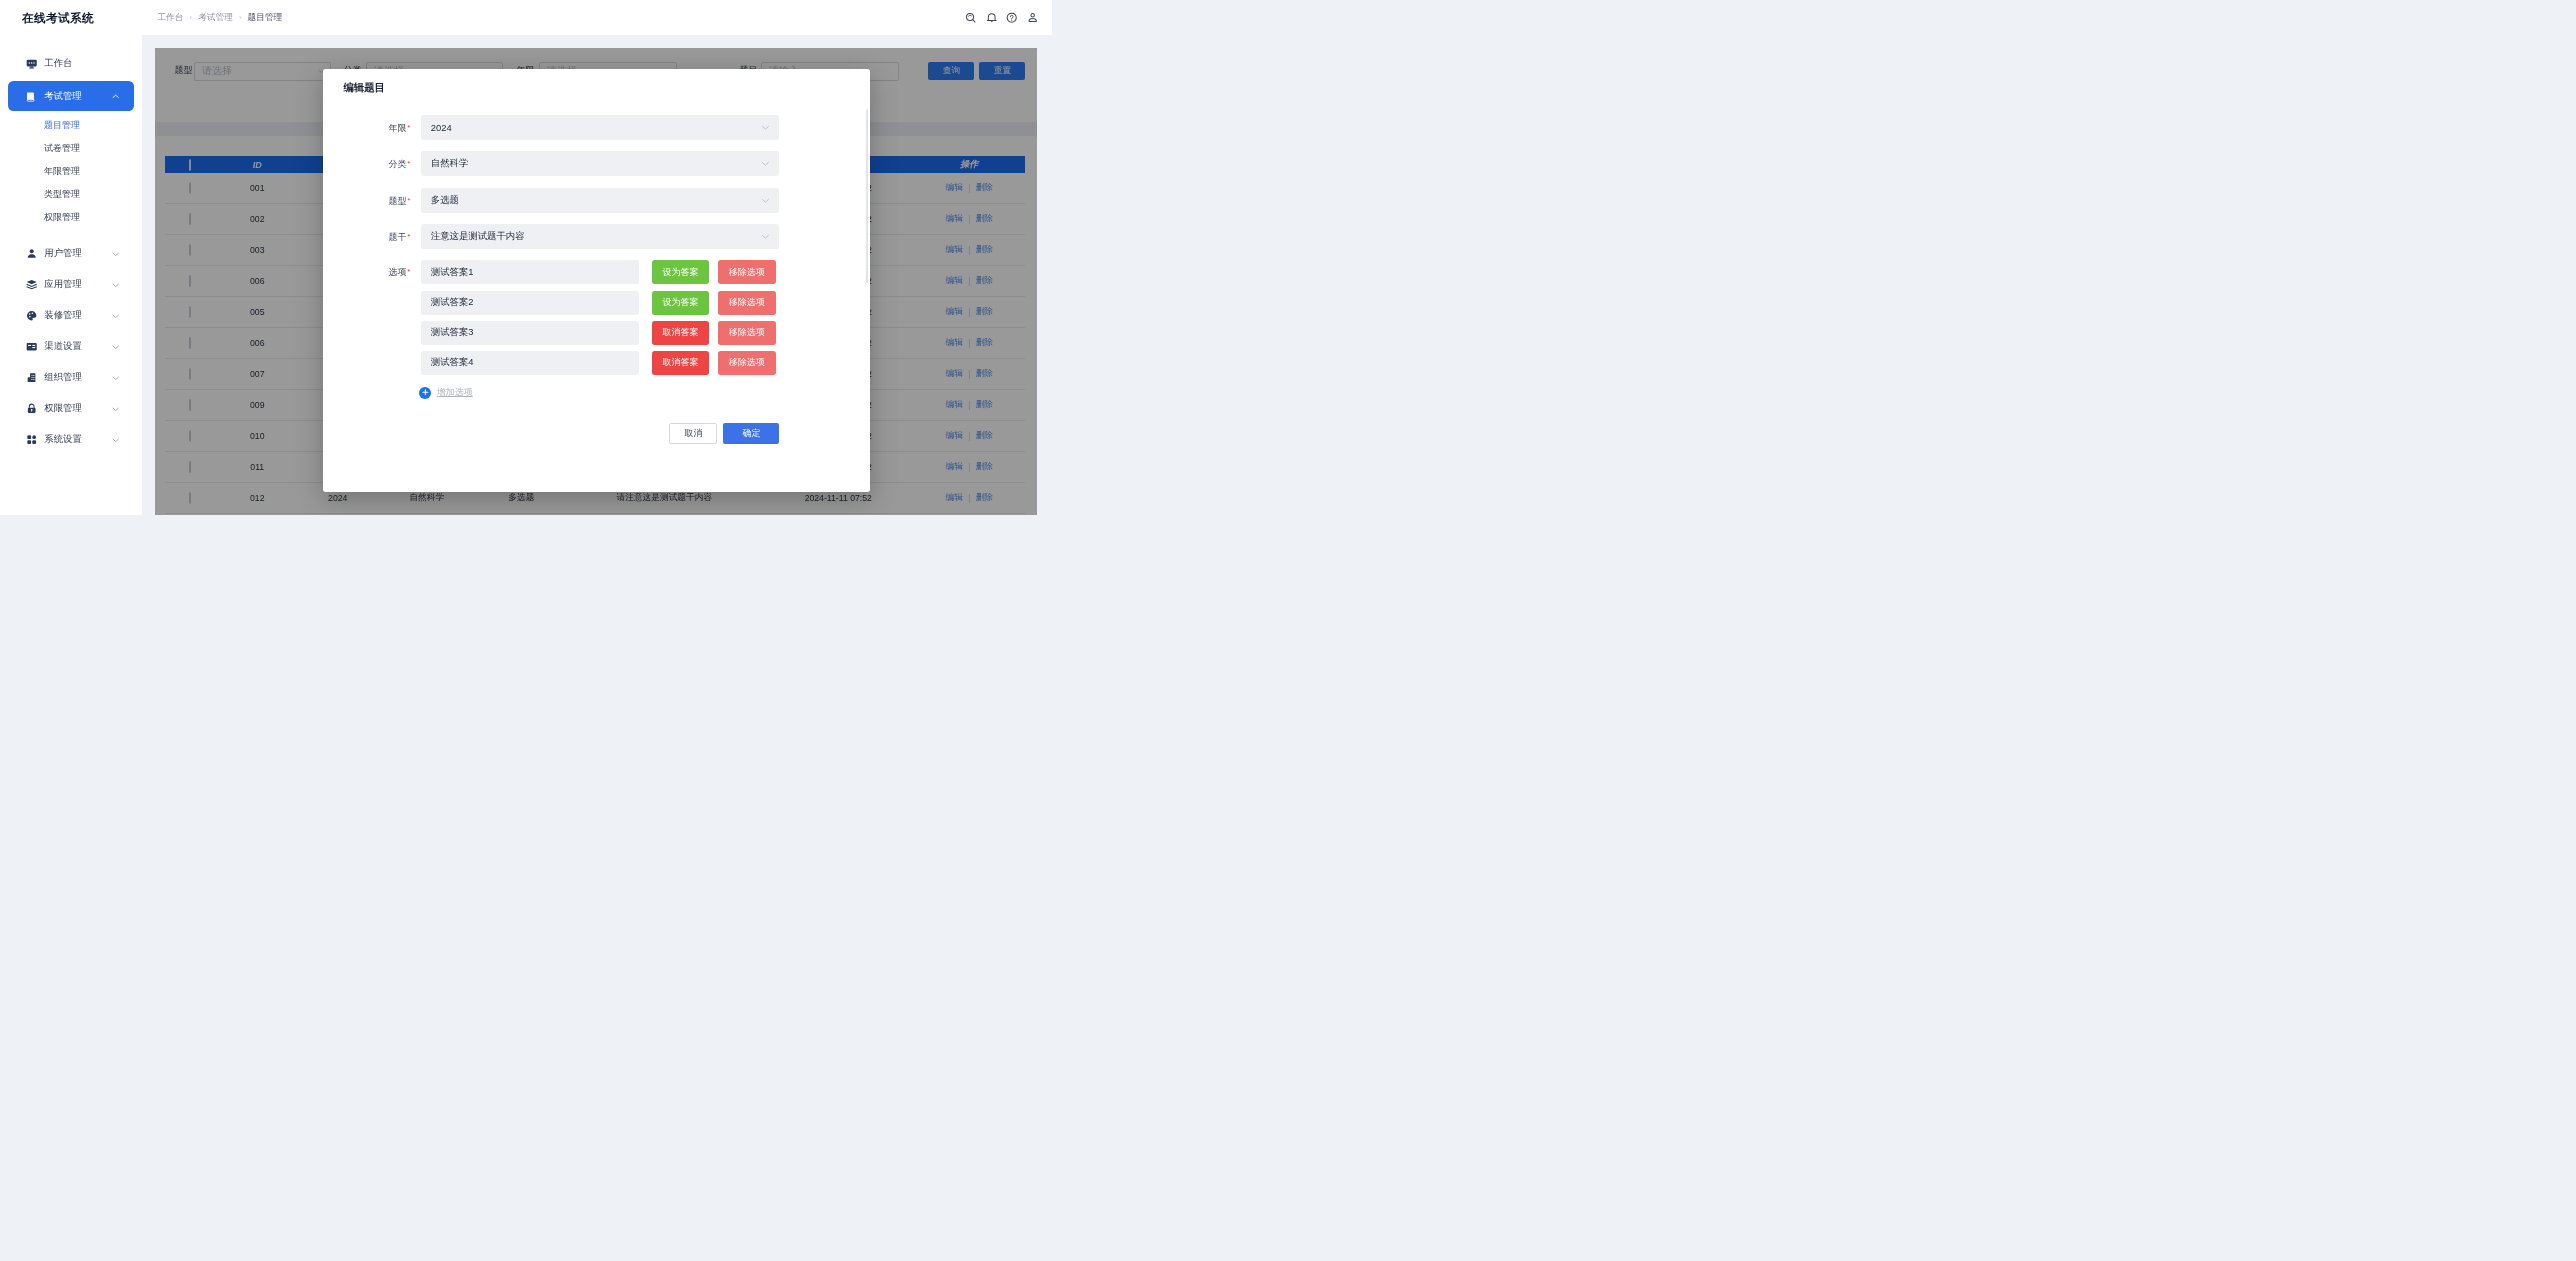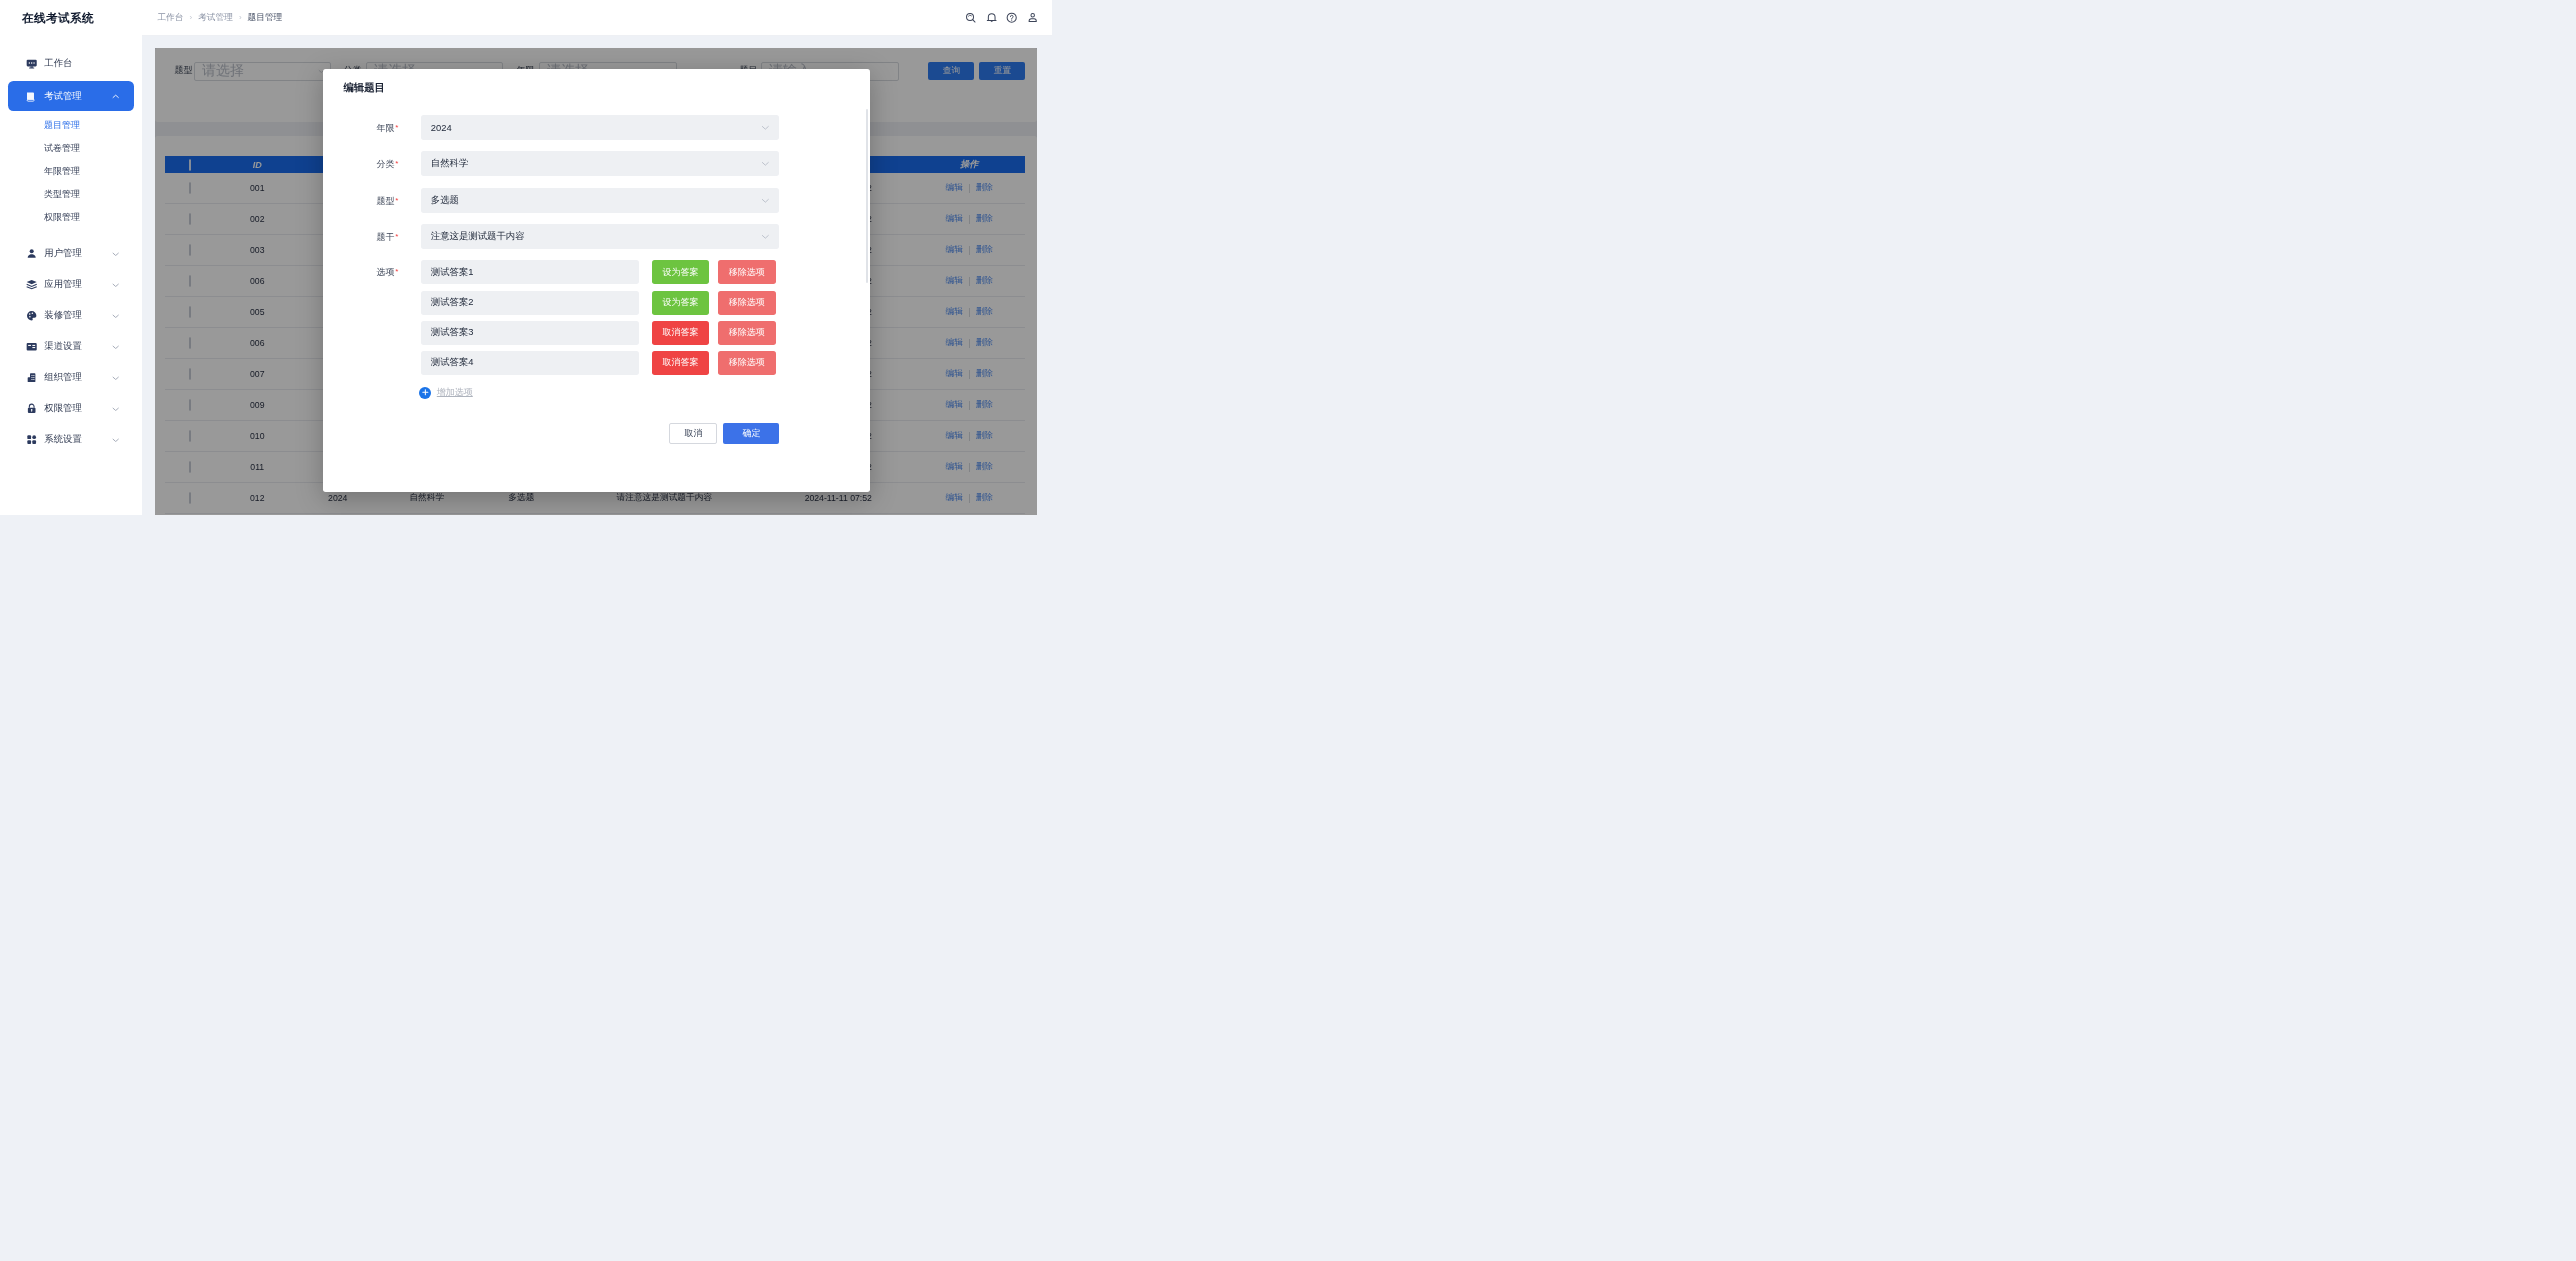--- a/index.html
+++ b/index.html
@@ -31,21 +31,21 @@
   .crumb-sep{margin:0 6px;color:#c3c8d2;font-size:8px;}
   .top-icons{position:absolute;right:13.4px;top:0;height:35px;display:flex;align-items:center;gap:9.4px;color:#3c4458;}
   .tico{width:11.4px;height:11.4px;display:flex;cursor:pointer;}
   
   .main{position:absolute;left:142px;top:35px;right:0;bottom:0;background:#eef1f6;}
   .stage{position:absolute;left:13.4px;top:13.4px;width:882px;bottom:0;}
   .card{background:#fff;border-radius:2.7px;}
   
   .filter-card{position:relative;height:74px;}
   .f-label{position:absolute;font-size:9px;color:#3a4354;top:66px;line-height:9.4px;transform:translateY(-50%);top:23px;}
-  .f-ctl{position:absolute;top:13.4px;height:19px;border:0.7px solid #d8dbe0;border-radius:2px;background:#fff;display:flex;align-items:center;padding-left:6.7px;box-sizing:border-box;font-size:14px;color:#b9bec8;}
+  .f-ctl{position:absolute;top:13.4px;height:19px;border:0.7px solid #d8dbe0;border-radius:2px;background:#fff;display:flex;align-items:center;padding-left:6.7px;box-sizing:border-box;font-size:10px;color:#b9bec8;}
   .f-ctl .ph{flex:1;}
   .f-ctl .sel-chev{margin-right:5.4px;color:#c0c5cd;display:flex;}
   .f-btn{position:absolute;top:13.4px;width:46px;height:18px;border:none;border-radius:2px;background:#2e7cf2;color:#fff;font-size:8.7px;cursor:pointer;font-family:inherit;}
   .pill{position:absolute;top:95px;width:31px;height:18px;border:none;border-radius:9px;color:#fff;font-size:8.4px;cursor:pointer;font-family:inherit;}
   
   .table-card{position:absolute;left:0;right:0;top:88px;bottom:-27px;padding:19.5px 12px 0 9.4px;box-sizing:border-box;}
   .grid-row{display:grid;grid-template-columns:50px 85px 76px 102px 87px 199px 149px 113px;align-items:center;}
   .t-head{height:17.4px;background:#1a6df0;color:#fff;font-size:9px;font-weight:600;}
   .t-head>div{text-align:center;font-style:italic;}
   .t-row{height:31px;border-bottom:0.7px solid #e9ecf1;font-size:8.7px;color:#2b3346;box-sizing:border-box;}
@@ -53,21 +53,21 @@
   .cb{width:8.7px;height:8.7px;border:0.7px solid #c9ced8;border-radius:1.3px;margin:0 auto;background:#fff;cursor:pointer;}
   .cb.head{border:1px solid rgba(255,255,255,.85);background:transparent;}
   .ops-cell{display:flex;align-items:center;justify-content:center;gap:6px;}
   .link{color:#4f8cf0;cursor:pointer;}
   .op-div{width:0.7px;height:8.7px;background:#d7dae0;}
   
   .mask{position:absolute;inset:0;background:rgba(0,0,0,.40);z-index:10;}
   .modal{position:absolute;left:168px;top:21px;width:547px;height:423px;background:#fff;border-radius:2.7px;z-index:20;box-shadow:0 6.7px 27px rgba(0,0,0,.25);padding:12px 20px 0 20px;box-sizing:border-box;}
   .m-title{font-size:10.4px;font-weight:bold;color:#1a2233;height:19px;line-height:13.4px;margin-bottom:14.8px;}
   .m-row{display:flex;margin-bottom:10px;}
-  .m-label{width:78px;flex:0 0 78px;text-align:right;padding-right:23px;font-size:9px;color:#3c4557;line-height:25px;box-sizing:border-box;white-space:nowrap;}
+  .m-label{width:78px;flex:0 0 78px;text-align:right;padding-right:11px;font-size:9px;color:#3c4557;line-height:25px;box-sizing:border-box;white-space:nowrap;}
   .req{color:#f13c3c;margin-left:0.7px;font-size:8px;vertical-align:1.3px;}
   .m-select{position:relative;width:358px;height:25px;background:#eef0f3;border-radius:2.7px;display:flex;align-items:center;padding:0 24px 0 9.4px;box-sizing:border-box;font-size:9.4px;color:#222b3c;cursor:pointer;}
   .m-select .sel-chev{position:absolute;right:9.4px;color:#b4bac4;display:flex;}
   .opt-row{display:flex;margin-bottom:6px;}
   .opt-input{width:218px;height:24px;background:#eef0f3;border-radius:2.7px;display:flex;align-items:center;padding-left:9.4px;box-sizing:border-box;font-size:9.4px;color:#222b3c;}
   .opt-btn{height:24px;border:none;border-radius:2.7px;color:#fff;font-size:9px;cursor:pointer;font-family:inherit;}
   .btn-green{background:#6dc440;width:57px;margin-left:12.7px;}
   .btn-orange{background:#ef4444;width:57px;margin-left:12.7px;}
   .btn-red{background:#ef6e6e;width:58px;margin-left:8.7px;}
   .add-row{display:flex;align-items:center;height:16px;margin:10px 0 8.7px 76px;cursor:pointer;}

